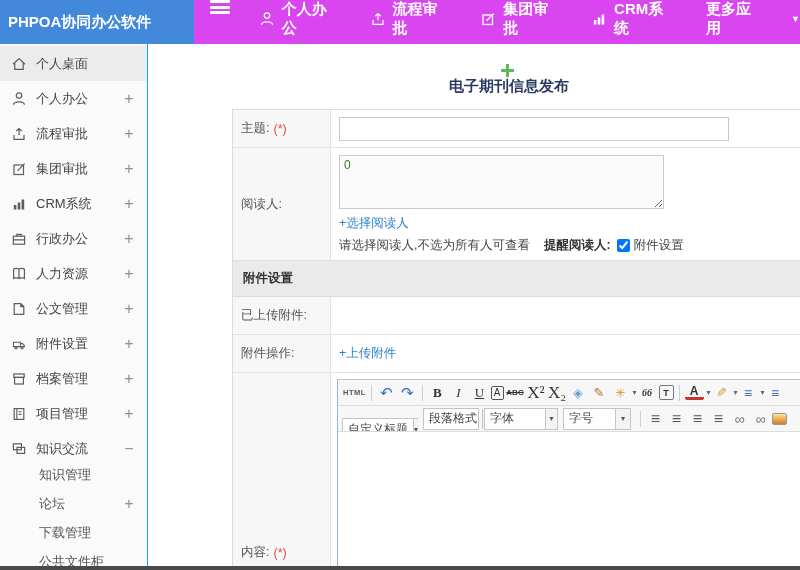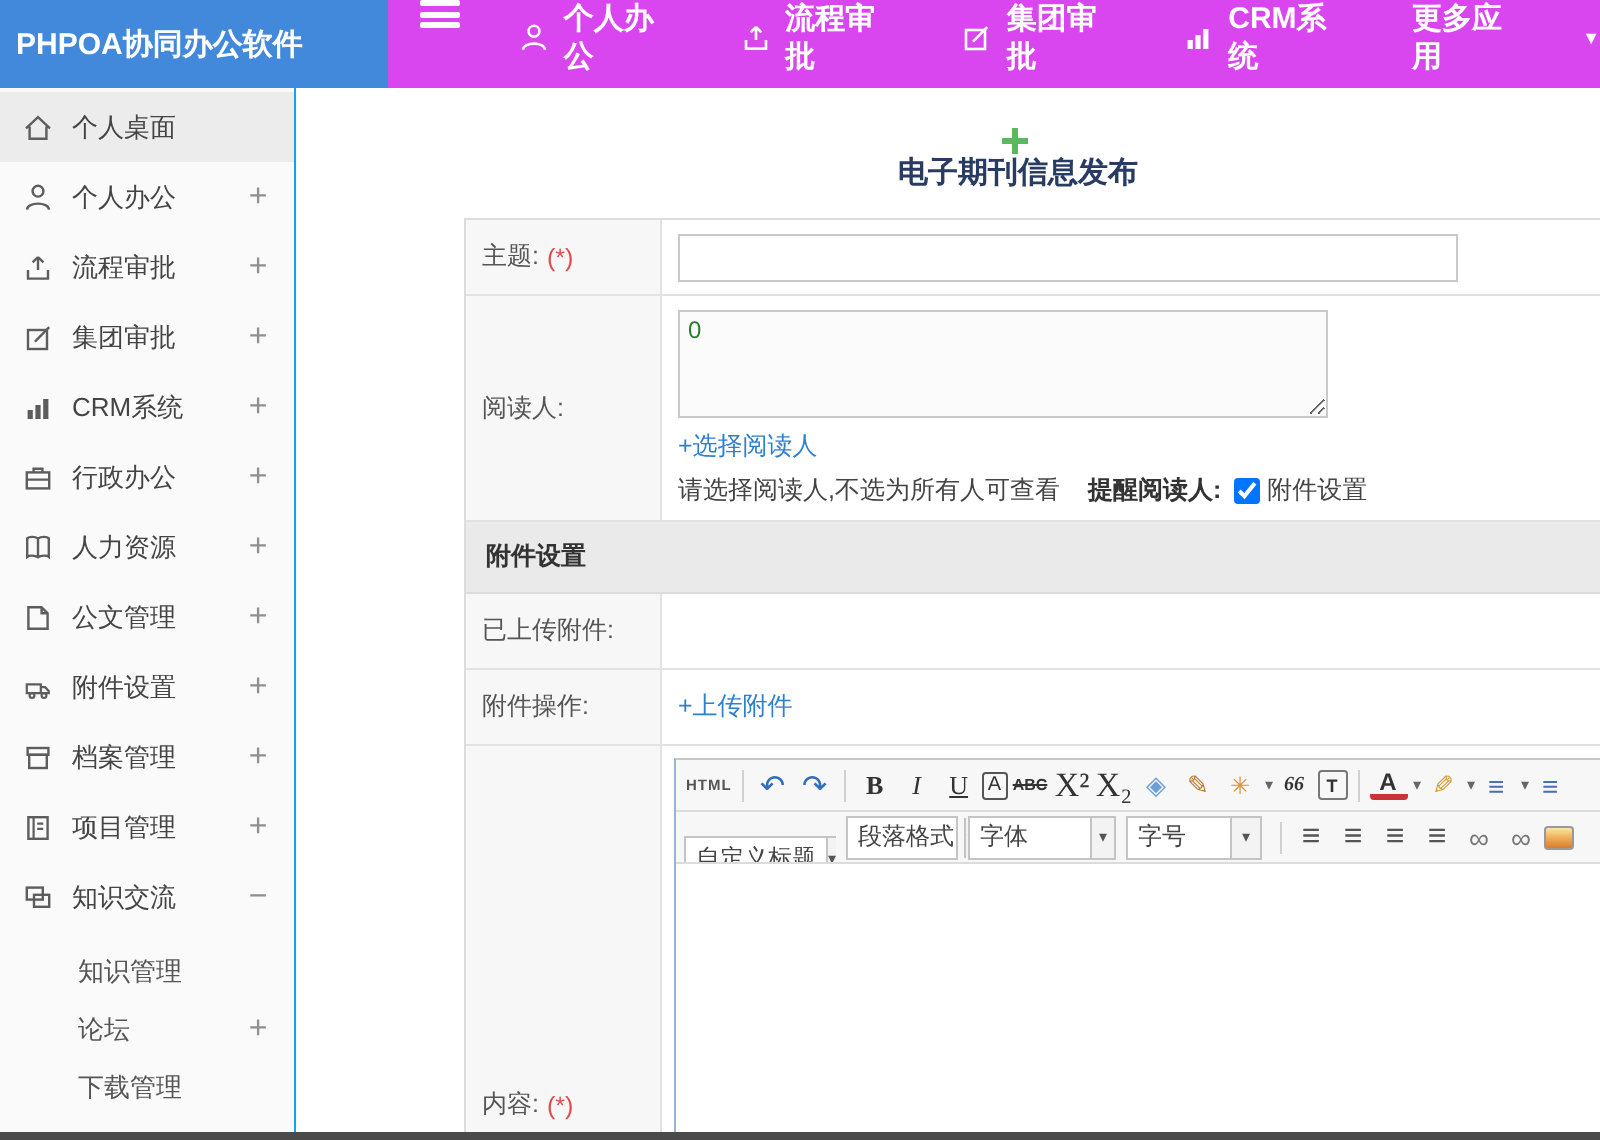--- a/index.html
+++ b/index.html
@@ -26,21 +26,21 @@
     background:#fafafa; border-right:1px solid #0ea5e9; padding-top:2px;
     font-size:13px; color:#444; overflow:hidden; }
   .side-item { height:35px; display:flex; align-items:center;
     padding:0 12px 0 11px; cursor:pointer; }
   .side-item.active { background:#ececec; }
   .side-ic { width:16px; height:16px; margin-right:9px; color:#5d5d5d;
     flex:none; display:flex; align-items:center; }
   .side-lbl { flex:1; white-space:nowrap; }
   .expander { color:#909090; font-size:16px; font-weight:normal; width:12px;
     text-align:center; }
-  .sub-item { height:29px; display:flex; align-items:flex-end;
+  .sub-item { height:29px; display:flex; align-items:flex-start;
     padding:0 12px 0 39px; color:#555; cursor:pointer; }
   .sub-item .expander { margin-left:auto; }
   svg.ic { display:block; }
 
   
   .main { position:absolute; top:44px; left:148px; right:0; bottom:0;
     background:#fff; overflow:hidden; }
   .page-title { margin:20px 0 0 70px; display:flex; align-items:center;
     font-size:15px; font-weight:bold; color:#2a3b63;flex-direction:column; }
   .plus-icon { width:13px; height:13px; position:relative; margin-right:4px;

